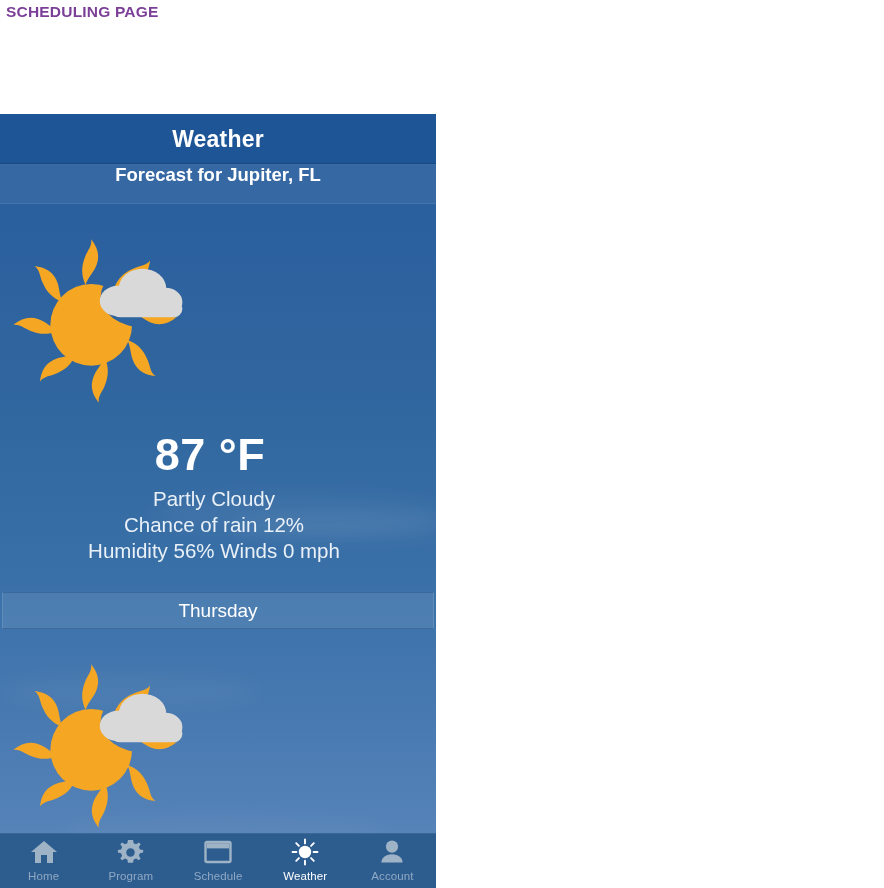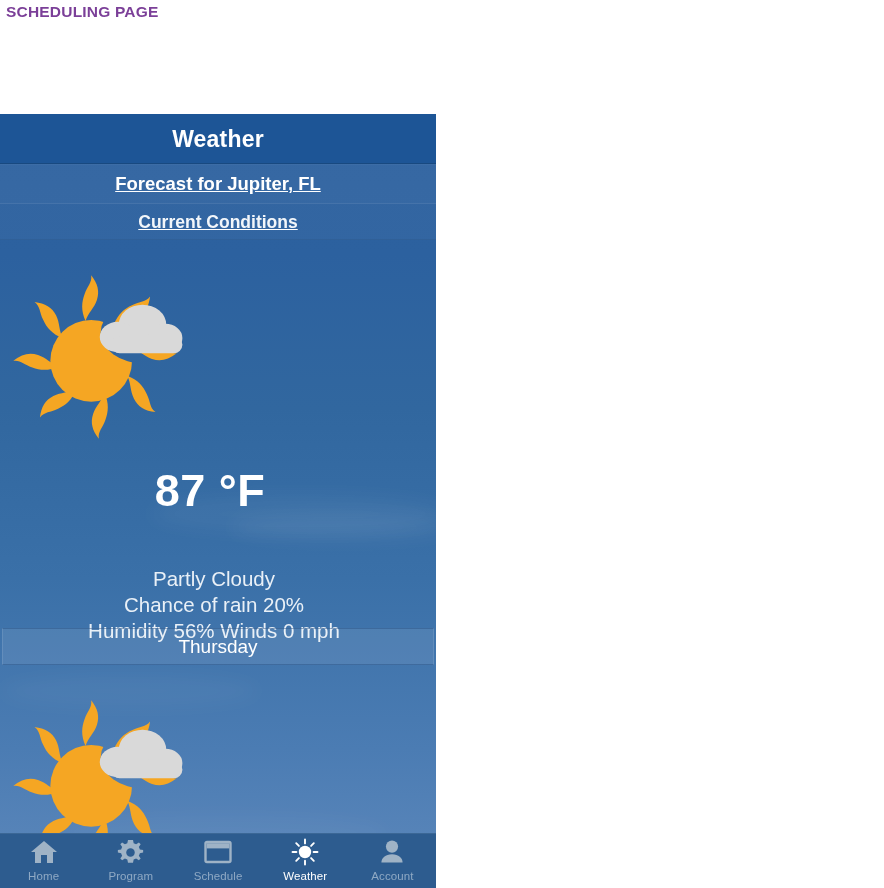--- a/index.html
+++ b/index.html
@@ -80,23 +80,22 @@
   }
   .title-bar-text {
     font-size: 23px;
     font-weight: bold;
     color: #ffffff;
     letter-spacing: 0.2px;
   }
   .band {
     position: relative;
     display: flex;
-    align-items: center;
+    align-items: flex-start;
     justify-content: center;
-    text-decoration: underline;
   }
   .band-forecast {
     height: 40px;
     background: rgba(255,255,255,0.055);
     box-shadow: inset 0 -1px 0 rgba(255,255,255,0.08), inset 0 1px 0 rgba(255,255,255,0.04);
   }
   .band-forecast-text {
     font-size: 18.5px;
     font-weight: bold;
     color: #ffffff;
@@ -134,21 +133,20 @@
     color: #ffffff;
     letter-spacing: 0.5px;
     line-height: 50px;
   }
   .cond-lines {
     position: absolute;
     left: 0;
     right: 8px;
     top: 282px;
     text-align: center;
-    margin-top: 44px;
   }
   .cond-line {
     font-size: 20.5px;
     line-height: 26px;
     color: #e9f0f7;
     font-weight: normal;
   }
 
   
   .day-bar {
@@ -238,23 +236,20 @@
   <div class="sky-wisp wisp-d"></div>
 
   <div class="title-bar">
     <span class="title-bar-text">Weather</span>
   </div>
 
   <div class="band band-forecast">
     <span class="band-forecast-text">Forecast for Jupiter, FL</span>
   </div>
 
-  <div class="band band-current">
-    <span class="band-current-text">Current Conditions</span>
-  </div>
 
   <div class="current-block">
 
     <div class="icon-wrap-main pc-icon">
       <svg width="190" height="190" viewBox="0 0 200 200" aria-hidden="true">
 
         <g fill="#F5A623">
 
           <path d="M96 14 c7 9 9 17 6 26 c-3 9 -9 13 -12 22 c-5 -11 -4 -20 -1 -28 c3 -9 8 -12 7 -20 z"></path>
 
@@ -295,21 +290,21 @@
           <ellipse cx="174" cy="80" rx="18" ry="15"></ellipse>
           <rect x="117" y="78" width="75" height="18" rx="9"></rect>
         </g>
       </svg>
     </div>
 
     <div class="temp">87 °F</div>
 
     <div class="cond-lines">
       <div class="cond-line">Partly Cloudy</div>
-      <div class="cond-line">Chance of rain 20%</div>
+      <div class="cond-line">Chance of rain 12%</div>
       <div class="cond-line">Humidity 56%  Winds 0 mph</div>
     </div>
   </div>
 
   <div class="day-bar">
     <span class="day-bar-text">Thursday</span>
   </div>
 
   <div class="day-block">
     <div class="icon-wrap-day pc-icon">

